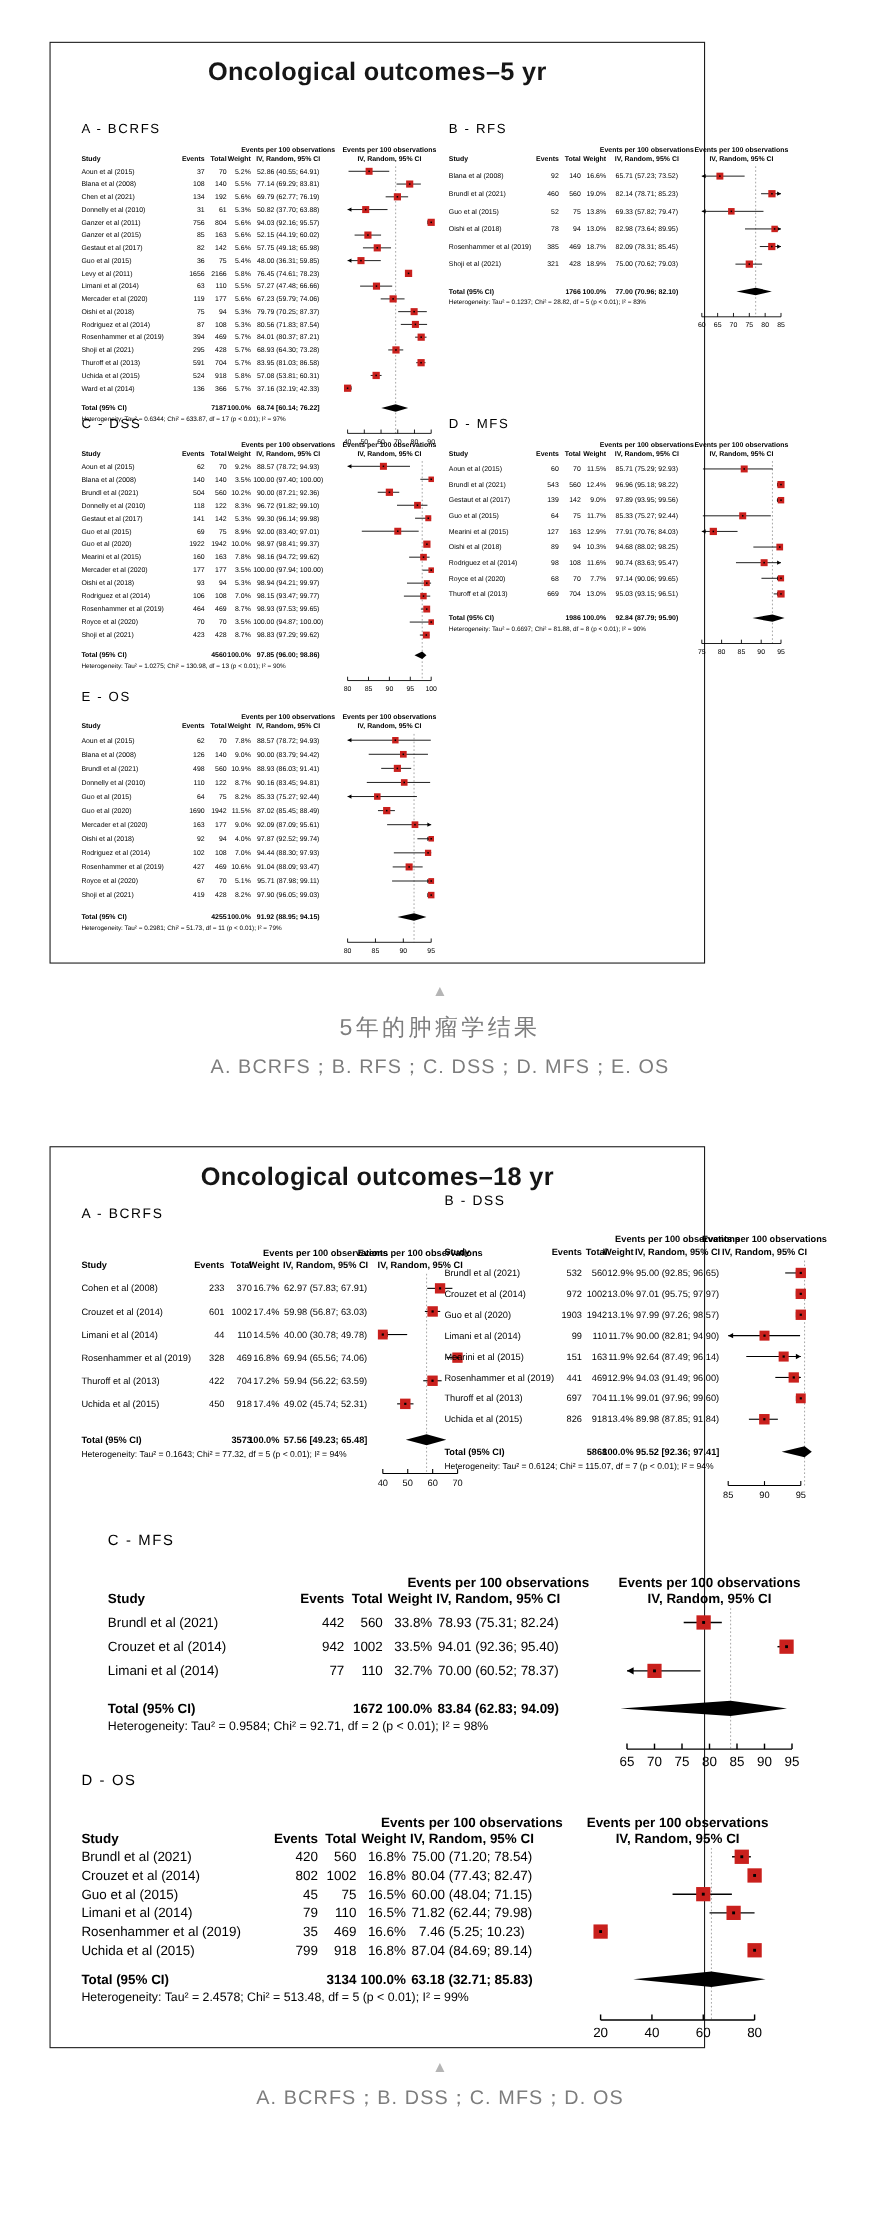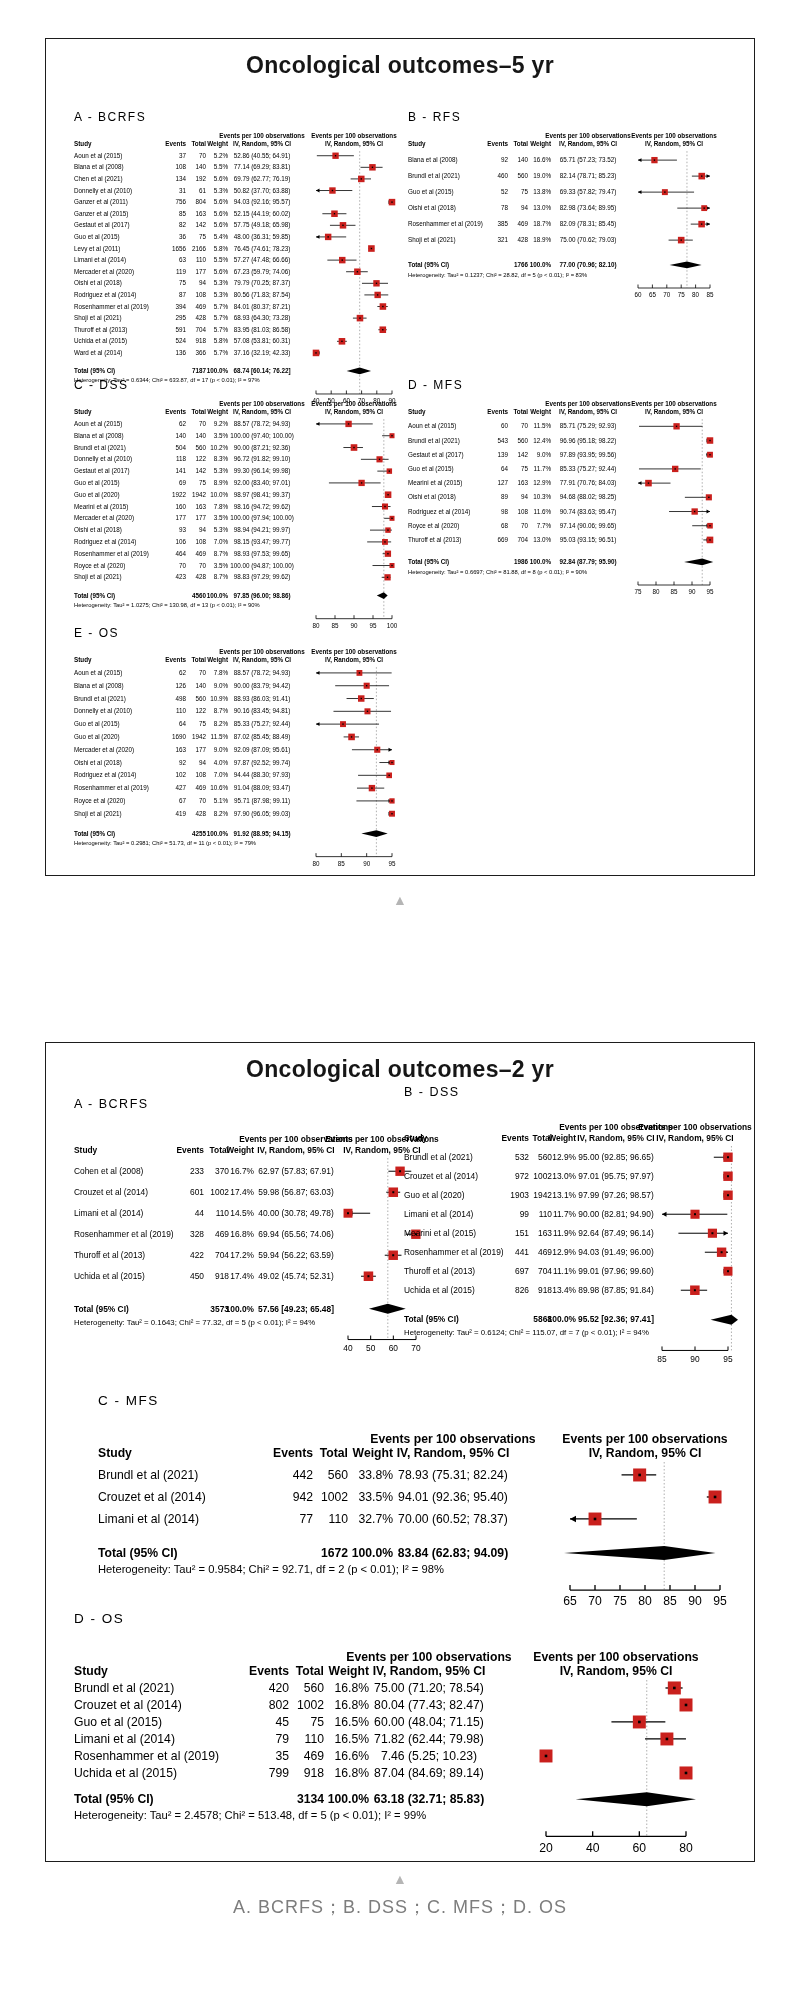--- a/index.html
+++ b/index.html
@@ -1,19 +1,19 @@
 <!DOCTYPE html>
 <html><head>
 <meta charset="utf-8">
 <style>
   * { margin:0; padding:0; box-sizing:border-box; }
   html,body { background:#ffffff; }
   body { font-family:"Liberation Sans","DejaVu Sans",sans-serif; }
   .page { position:relative; width:800px; height:2012px; background:#ffffff; overflow:hidden; }
-  .panel { position:absolute; left:45px; width:710px; border:1.5px solid #1d1d1d; background:#ffffff; }
+  .panel { position:absolute; left:45px; width:596px; border:1.5px solid #1d1d1d; background:#ffffff; }
   #p1 { top:38px; height:838px; }
   #p2 { top:1042px; height:820px; }
   .panel-title { position:absolute; top:13px; left:0; width:100%; text-align:center;
                  font-size:23px; font-weight:600; color:#161616; letter-spacing:0.3px; }
   .fp { position:absolute; }
   .fp svg { overflow:visible; display:block; }
   svg text { font-family:"Liberation Sans","DejaVu Sans",sans-serif; }
   .caption { position:absolute; left:0; width:100%; text-align:center; color:#7d7d7d; }
   #cap1 { top:893px; }
   #cap2 { top:1872px; }
@@ -675,24 +675,26 @@
           <line x1="284" y1="204.51" x2="284" y2="208.01" stroke="#000" stroke-width="0.8"></line>
           <text x="284" y="217.31" font-size="6.3" fill="#000" text-anchor="middle">90</text>
           <line x1="302" y1="204.51" x2="302" y2="208.01" stroke="#000" stroke-width="0.8"></line>
           <text x="302" y="217.31" font-size="6.3" fill="#000" text-anchor="middle">95</text>
         </svg>
       </div>
   </section>
 
   <div class="caption" id="cap1">
     <div class="cap-triangle">▲</div>
+    <div class="cap-title">5年的肿瘤学结果</div>
+    <div class="cap-sub">A. BCRFS；B. RFS；C. DSS；D. MFS；E. OS</div>
   </div>
 
   <section class="panel" id="p2">
-    <h1 class="panel-title">Oncological outcomes–2 yr</h1>
+    <h1 class="panel-title">Oncological outcomes–18 yr</h1>
     <div class="fp" id="fp-bcrfs-10yr" style="left: 28px; top: 52px;">
         <svg width="367" height="261.95000000000005">
           <text x="0" y="12.5" font-size="12.5" fill="#000" letter-spacing="1.5px">A - BCRFS</text>
           <text x="222" y="46.5" font-size="8.4" fill="#000" text-anchor="middle" font-weight="bold">Events per 100 observations</text>
           <text x="308" y="46.5" font-size="8.4" fill="#000" text-anchor="middle" font-weight="bold">Events per 100 observations</text>
           <text x="0" y="58" font-size="8.4" fill="#000" font-weight="bold">Study</text>
           <text x="130" y="58" font-size="8.4" fill="#000" text-anchor="end" font-weight="bold">Events</text>
           <text x="155" y="58" font-size="8.4" fill="#000" text-anchor="end" font-weight="bold">Total</text>
           <text x="180" y="58" font-size="8.4" fill="#000" text-anchor="end" font-weight="bold">Weight</text>
           <text x="222" y="58" font-size="8.4" fill="#000" text-anchor="middle" font-weight="bold">IV, Random, 95% CI</text>

